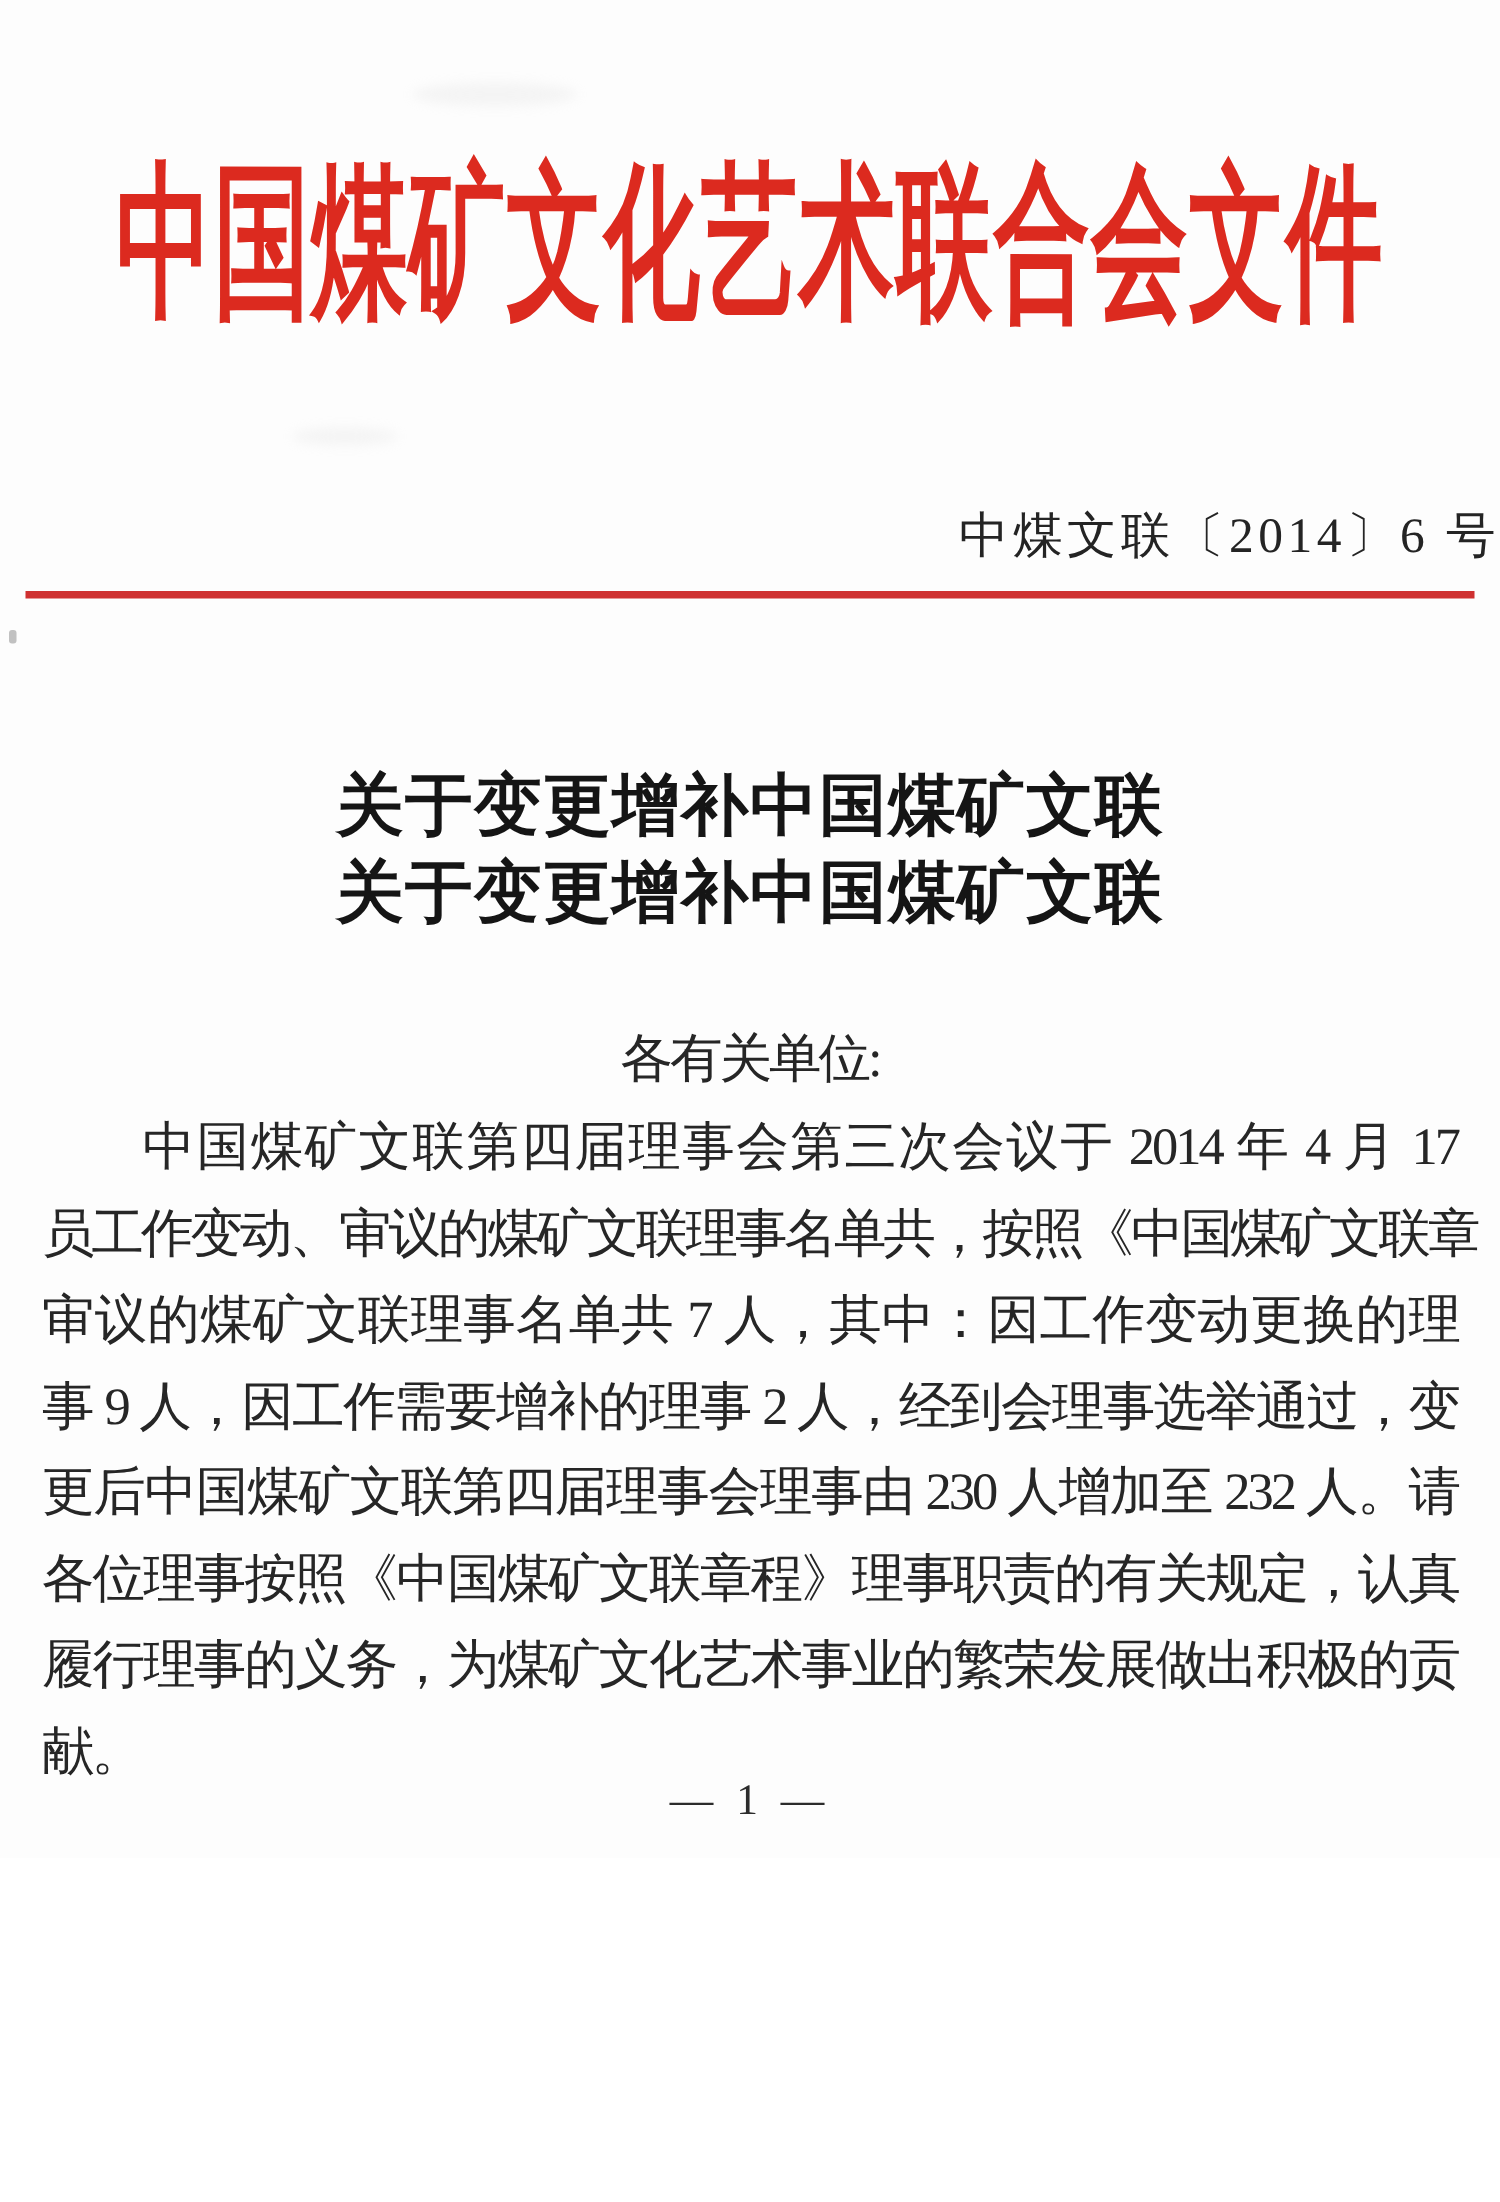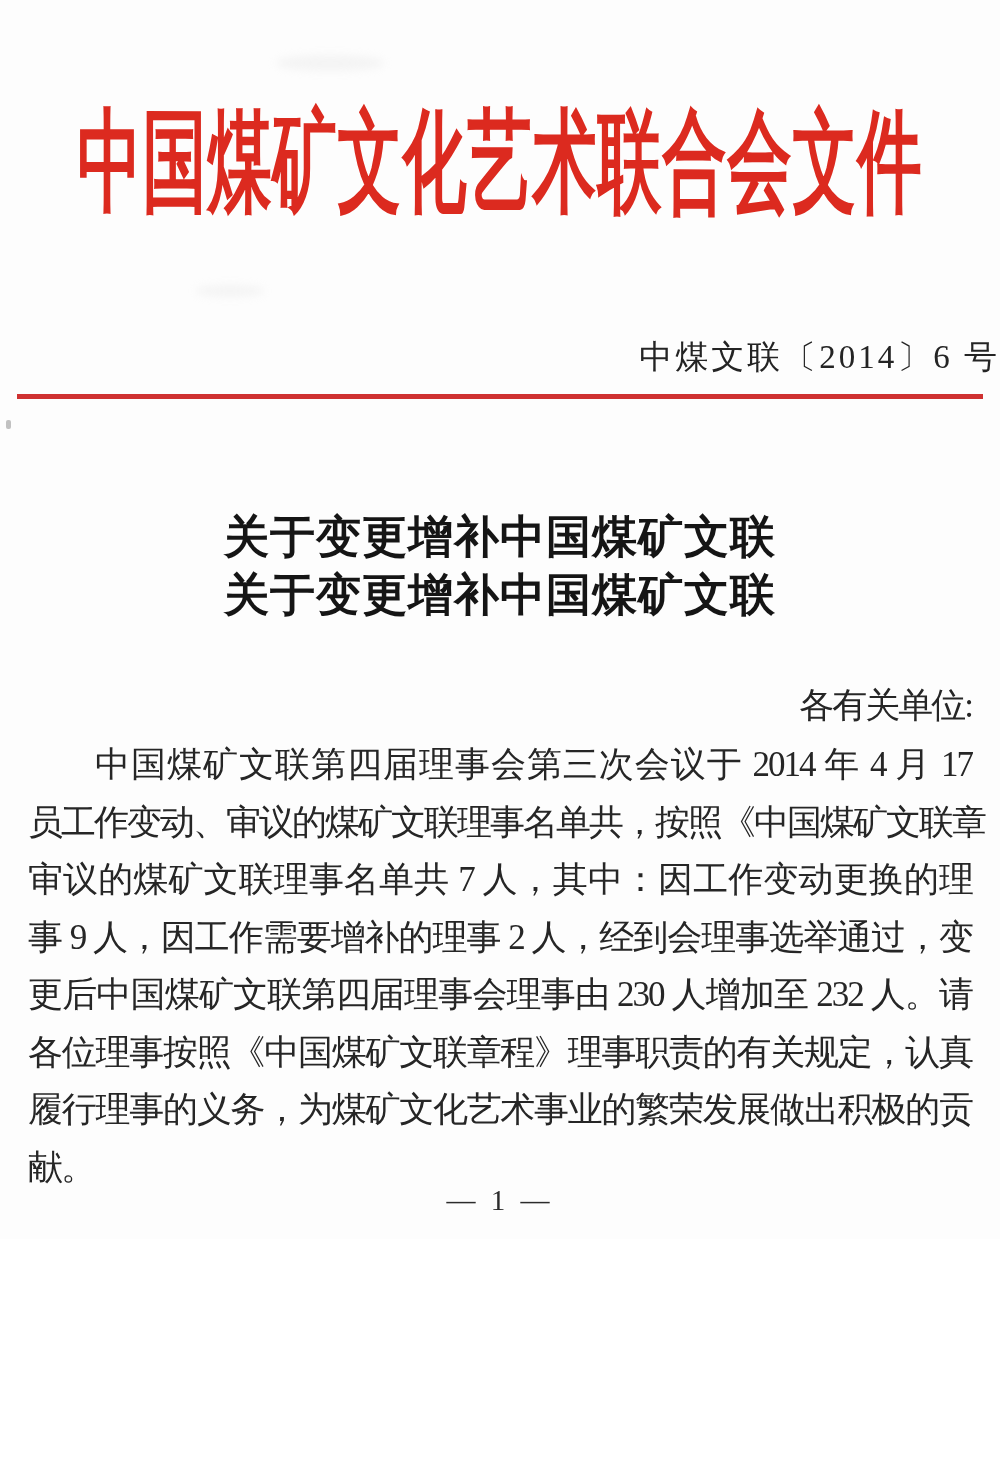--- a/index.html
+++ b/index.html
@@ -64,21 +64,21 @@
   }
   .body-text{
     margin-top:52px;
     padding:0 28px;
     font-size:35px;
     letter-spacing:-2px;
     color:#262626;
   }
   .salutation{
     line-height:60px;
-    text-align:right;
+    text-align:center;
   }
   .line{
     line-height:57.5px;
     text-align:justify;
     text-align-last:justify;
     text-justify:inter-character;
     white-space:nowrap;
   }
   .line.indent{ text-indent:67px; }
   .line.last{

